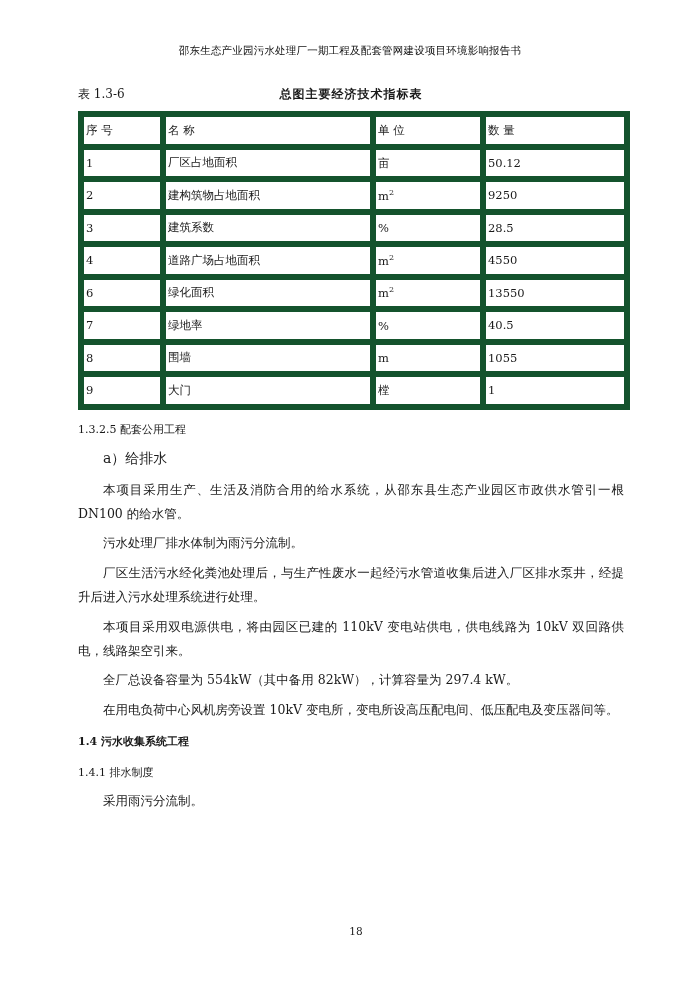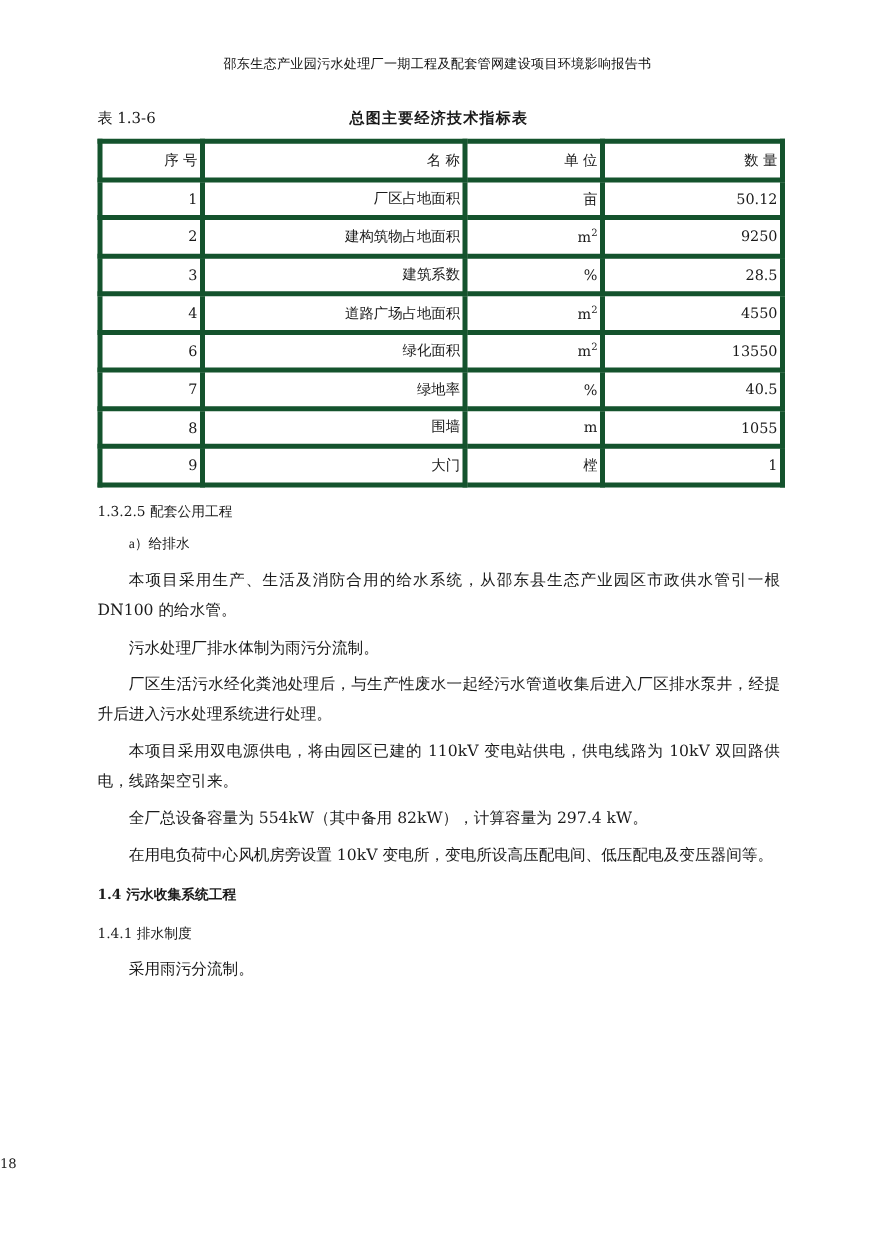--- a/index.html
+++ b/index.html
@@ -57,22 +57,22 @@
     font-weight: bold;
     letter-spacing: 1px;
   }
   table.spec {
     border-collapse: collapse;
     width: 546px;
     table-layout: fixed;
     font-size: 11.5px;
   }
   table.spec th, table.spec td {
-    border: 4px solid #14532d;
-    text-align: right;
+    border: 6px solid #14532d;
+    text-align: left;
     height: 26.5px;
     padding: 0 2px;
     font-weight: normal;
     vertical-align: middle;
   }
   table.spec th {
     font-weight: normal;
   }
   table.spec col.c1 { width: 82px; }
   table.spec col.c2 { width: 210px; }
@@ -92,31 +92,31 @@
     font-weight: bold;
   }
   p.p {
     font-size: 12.5px;
     margin: 5px 0 0 0;
     line-height: 1.95;
     text-indent: 25px;
     text-align: justify;
   }
   p.sub {
-    font-size: 11px;
+    font-size: 14px;
     margin: 5px 0 0 0;
     line-height: 1.95;
     text-indent: 25px;
-    font-family: Liberation Serif, serif;
   }
   .pageno {
     position: absolute;
     bottom: 52px;
-    left: 0;
+    left: 12px;
     right: 0;
+    text-align: center;
     font-size: 10.5px;
     color: #222;
   }
 </style>
 </head>
 <body>
 
 <div class="page">
 
   <div class="header">邵东生态产业园污水处理厂一期工程及配套管网建设项目环境影响报告书</div>

